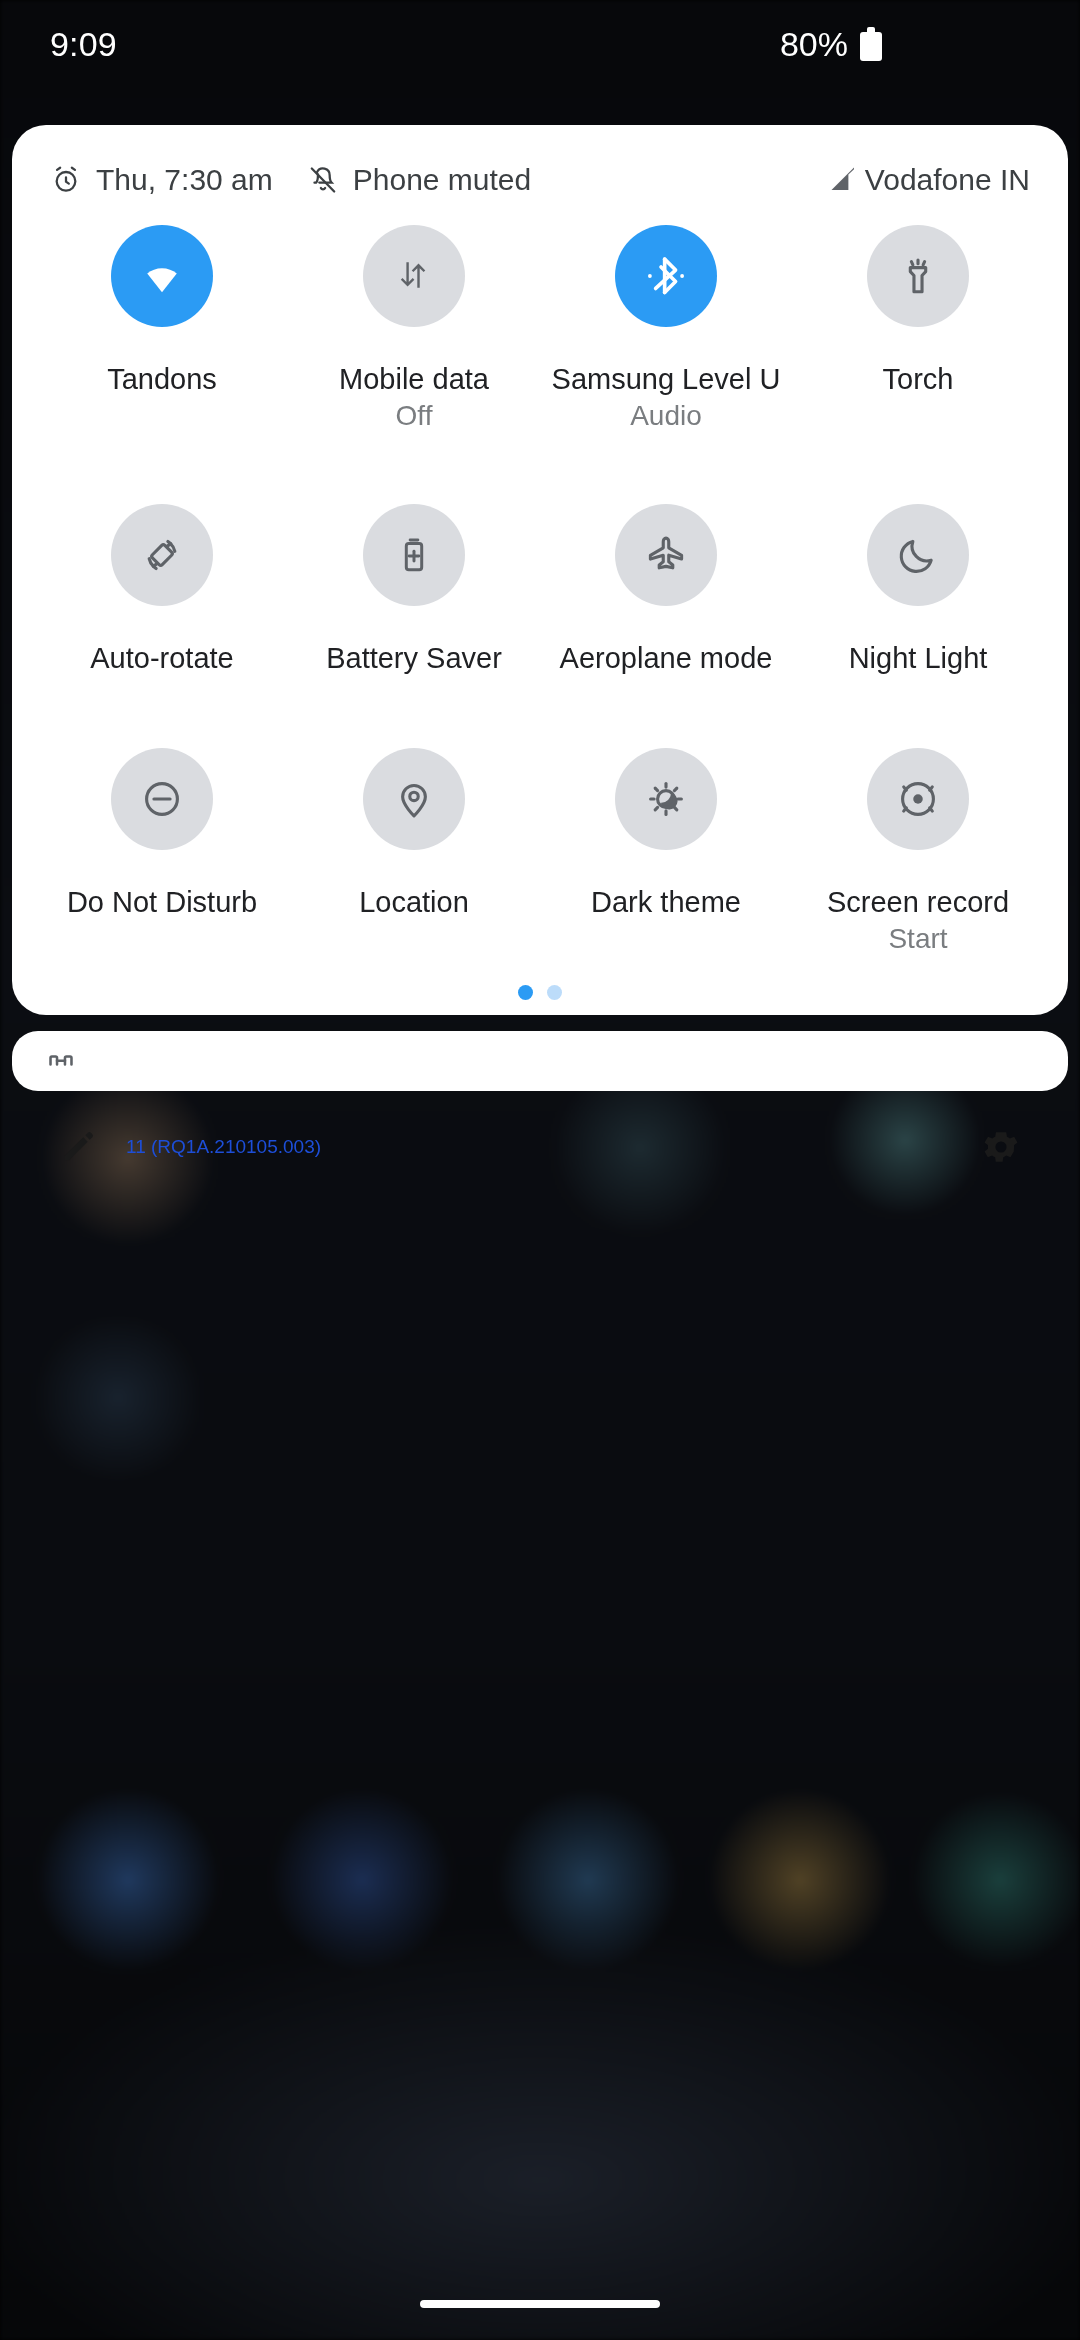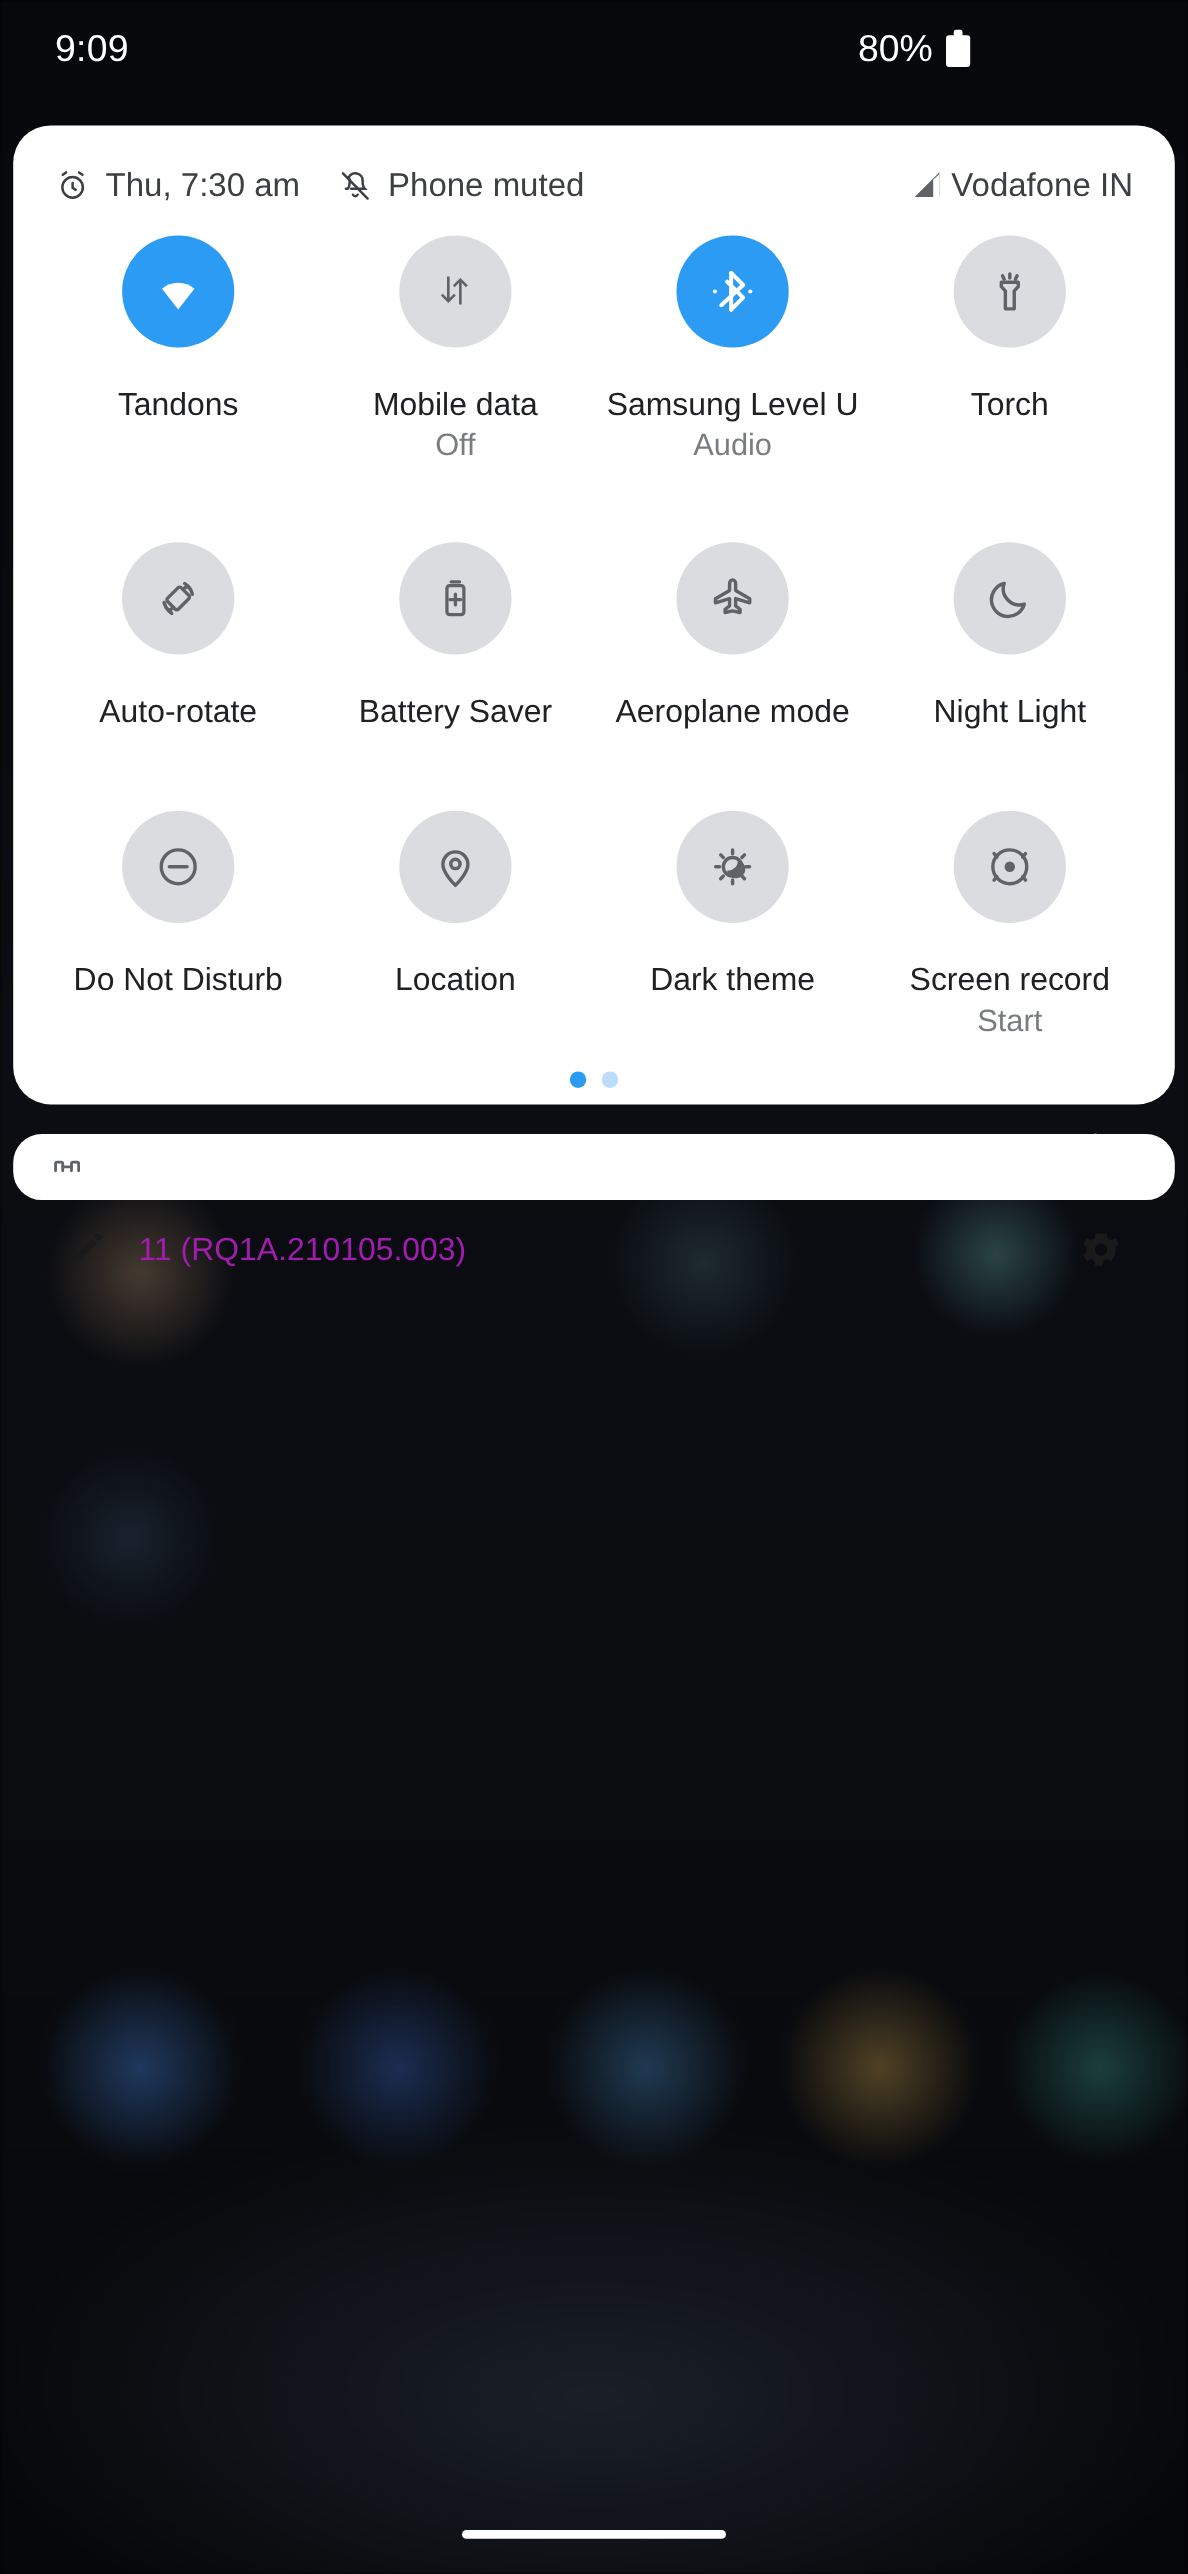--- a/index.html
+++ b/index.html
@@ -37,21 +37,21 @@
   }
   .sb-time { font-size:34px; letter-spacing:.2px; }
   .sb-right { display:flex; align-items:center; gap:12px; }
   .sb-batt-text { font-size:34px; }
   .batt-icon { width:22px; height:34px; position:relative; }
   .batt-icon .body { position:absolute; left:0; top:5px; width:22px; height:29px; background:#fff; border-radius:3px; }
   .batt-icon .cap { position:absolute; left:7px; top:0; width:8px; height:6px; background:#fff; border-radius:2px 2px 0 0; }
 
   
   .qs-panel {
-    position:absolute; left:12px; top:114px; width:1056px; height:890px;
+    position:absolute; left:12px; top:125px; width:1056px; height:890px;
     background:#ffffff; border-radius:34px;
   }
 
   .qs-header {
     display:flex; align-items:center; height:62px;
     padding:0 38px; margin-top:24px; color:#3c4043;
   }
   .hdr-left { display:flex; align-items:center; gap:0; flex:1; }
   .hdr-chip { display:flex; align-items:center; gap:14px; }
   .hdr-chip + .hdr-chip { margin-left:34px; }
@@ -91,21 +91,21 @@
     position:absolute; width:38px; height:38px; border-radius:50%;
     background:#2b9bf4; transform:translateX(-19px);
   }
 
   
   .qs-footer {
     display:flex; align-items:center; justify-content:space-between;
     padding:0 46px; margin-top:40px;
   }
   .footer-left { display:flex; align-items:center; gap:28px; }
-  .build-text { font-size:29px; color:#a21caf; }
+  .build-text { font-size:19px; color:#1d4ed8; }
 
   
   .notif-card {
     position:absolute; left:12px; top:1031px; width:1056px; height:60px;
     background:#fff; border-radius:26px; display:flex; align-items:center;
     padding:0 32px;
   }
 
   
   .nav-pill {

